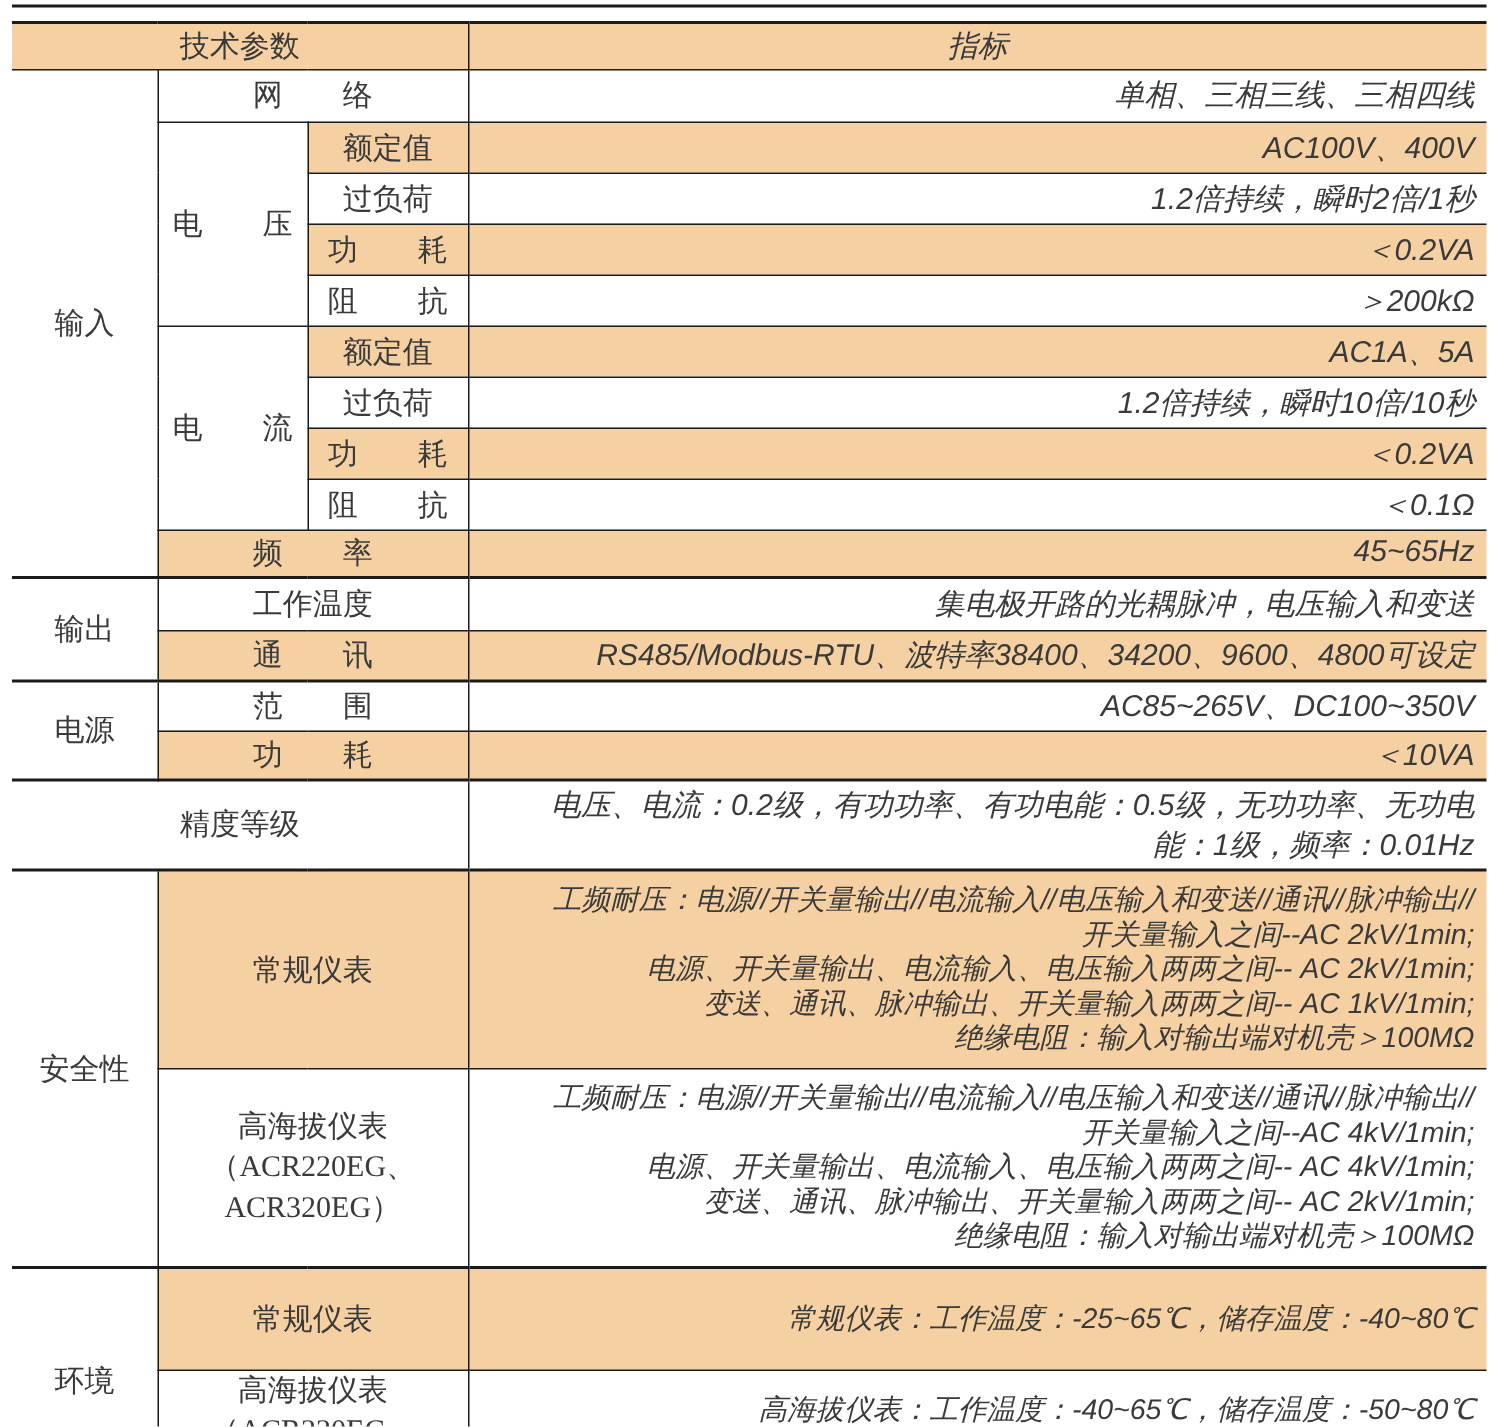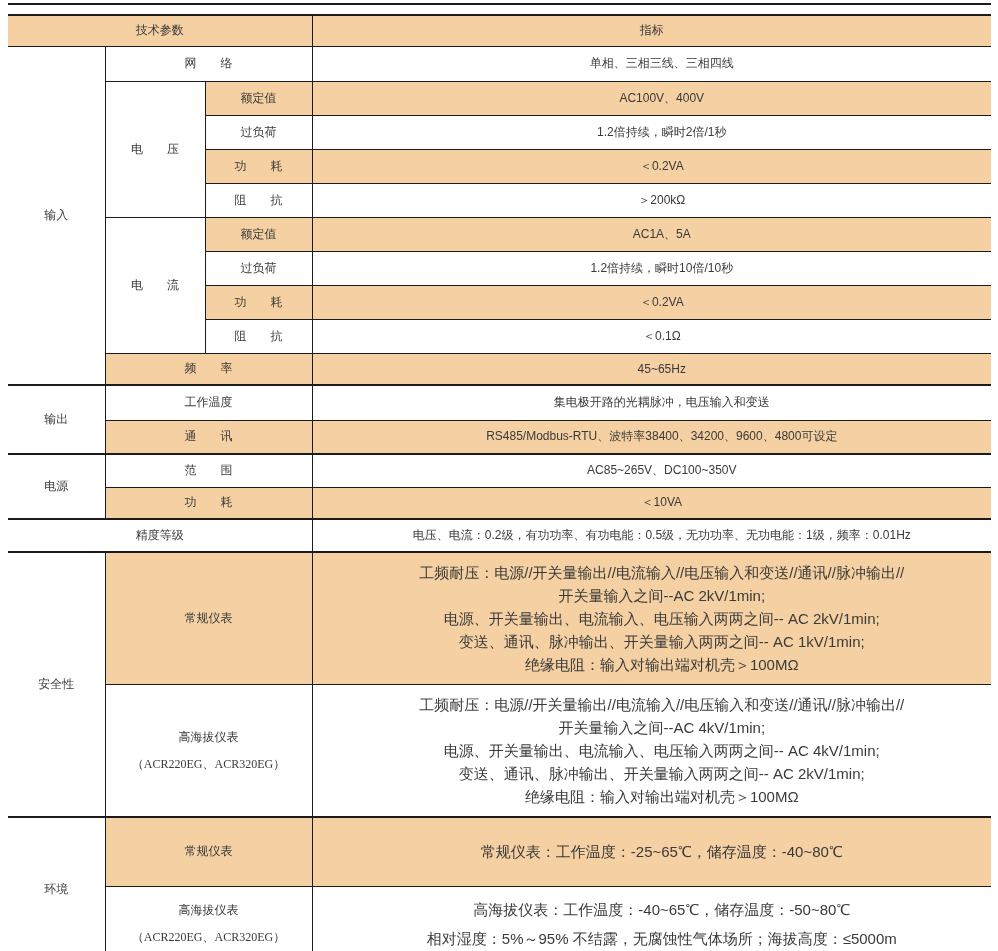--- a/index.html
+++ b/index.html
@@ -16,33 +16,33 @@
   }
   table.spec {
     width: 983px;
     margin: 9px 7px 0 8px;
     border-collapse: collapse;
     table-layout: fixed;
     color: var(--text, #3a3a3a);
   }
   td {
     border: 1px solid var(--border, #1b1b1b);
-    font-size: 12px;
+    font-size: 20px;
     vertical-align: middle;
   }
   td.first { border-left: none; }
-  td.last  { border-right: none; }
+  td.last  { border-right: none; font-style: italic; }
   tr.sec td, td.sec { border-top: 2px solid var(--border, #1b1b1b); }
   tr.bot td { border-bottom: 2px solid var(--border, #1b1b1b); }
   td.shade { background: var(--row-shade, #f4d0a2); }
   td.label { text-align: center; }
-  td.value { text-align: center; padding: 2px 8px 2px 28px; }
+  td.value { text-align: right; padding: 2px 8px 2px 28px; }
   td.multiline {
     white-space: pre-line;
-    font-size: 15px;
+    font-size: 19px;
     line-height: 23px;
     padding: 8px 8px 8px 28px;
   }
   td.envline { line-height: 29px; margin-left: 21px; }
   td.label2 { white-space: pre-line; line-height: 27px; font-family: Liberation Serif, serif; }
   
   tr.h31 { height: 31px; }  tr.h35 { height: 35px; }
   tr.h34 { height: 34px; }  tr.h33 { height: 33px; }
   tr.h32 { height: 32px; }  tr.h118 { height: 118px; }
   tr.h120 { height: 120px; } tr.h69 { height: 69px; }

